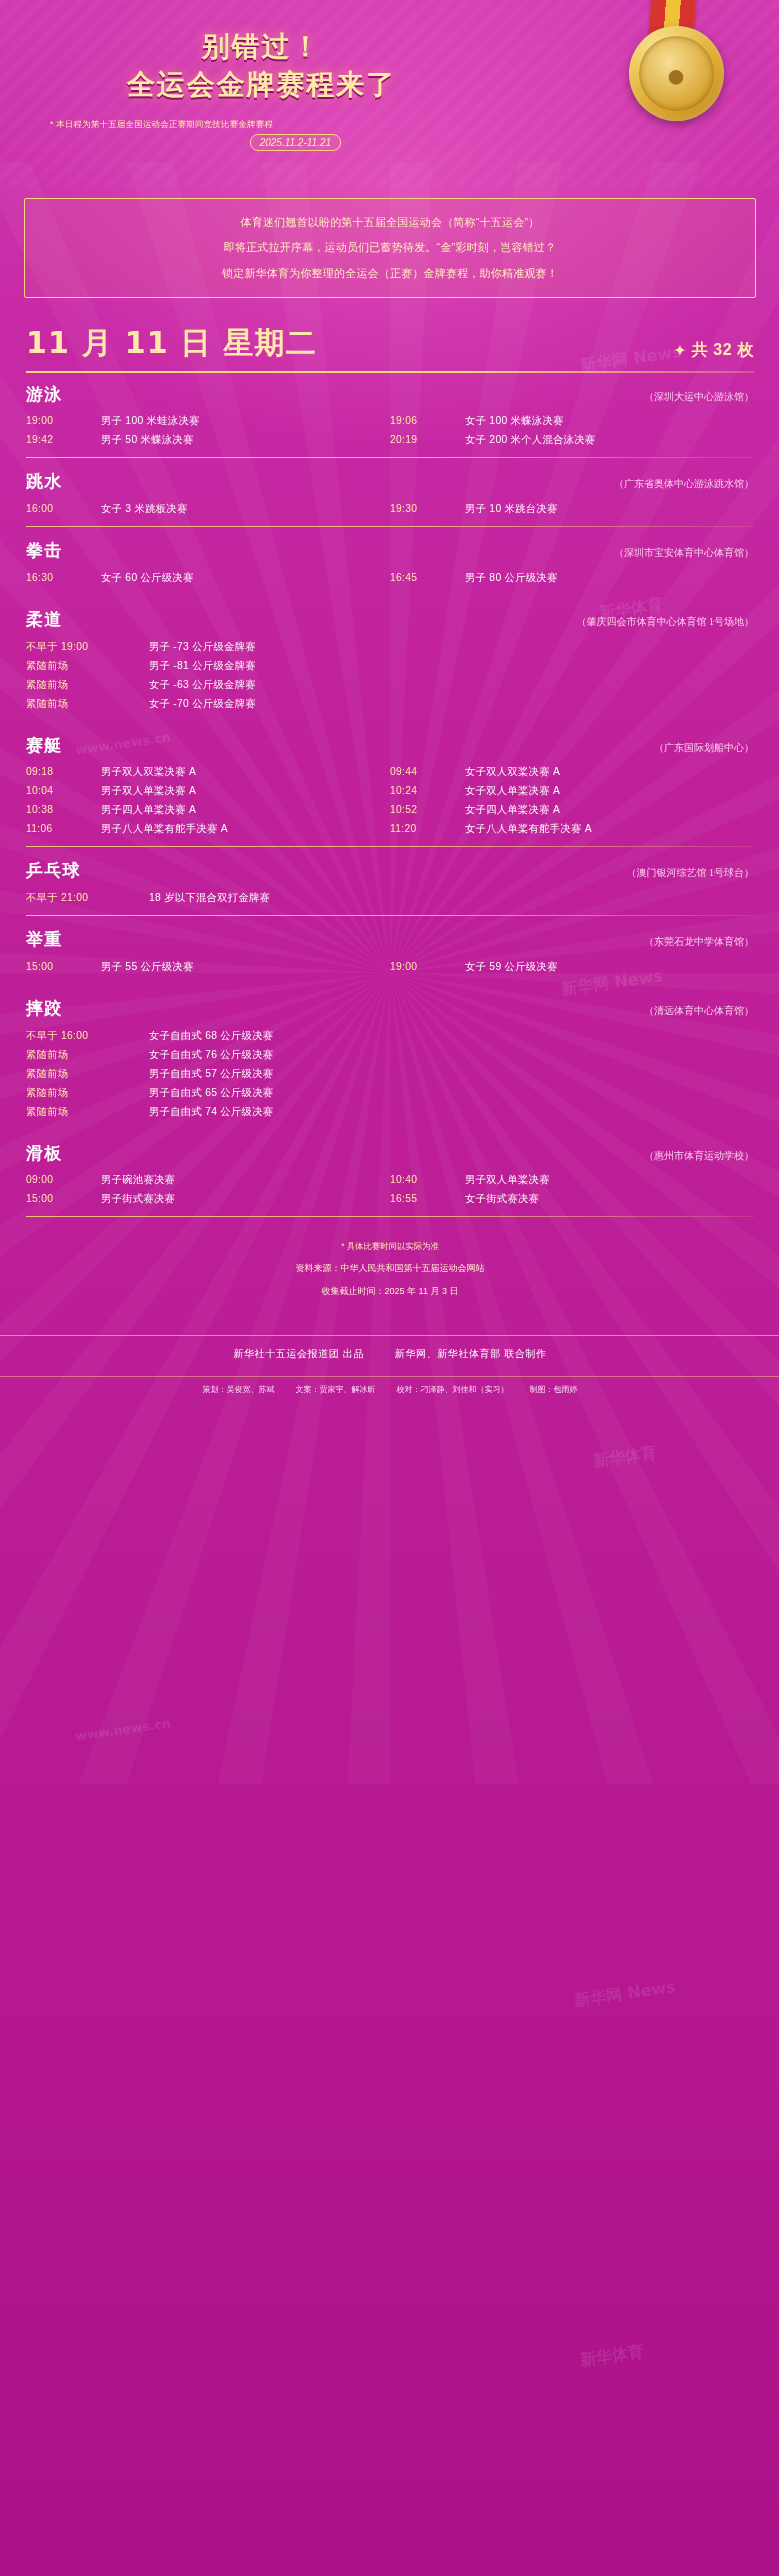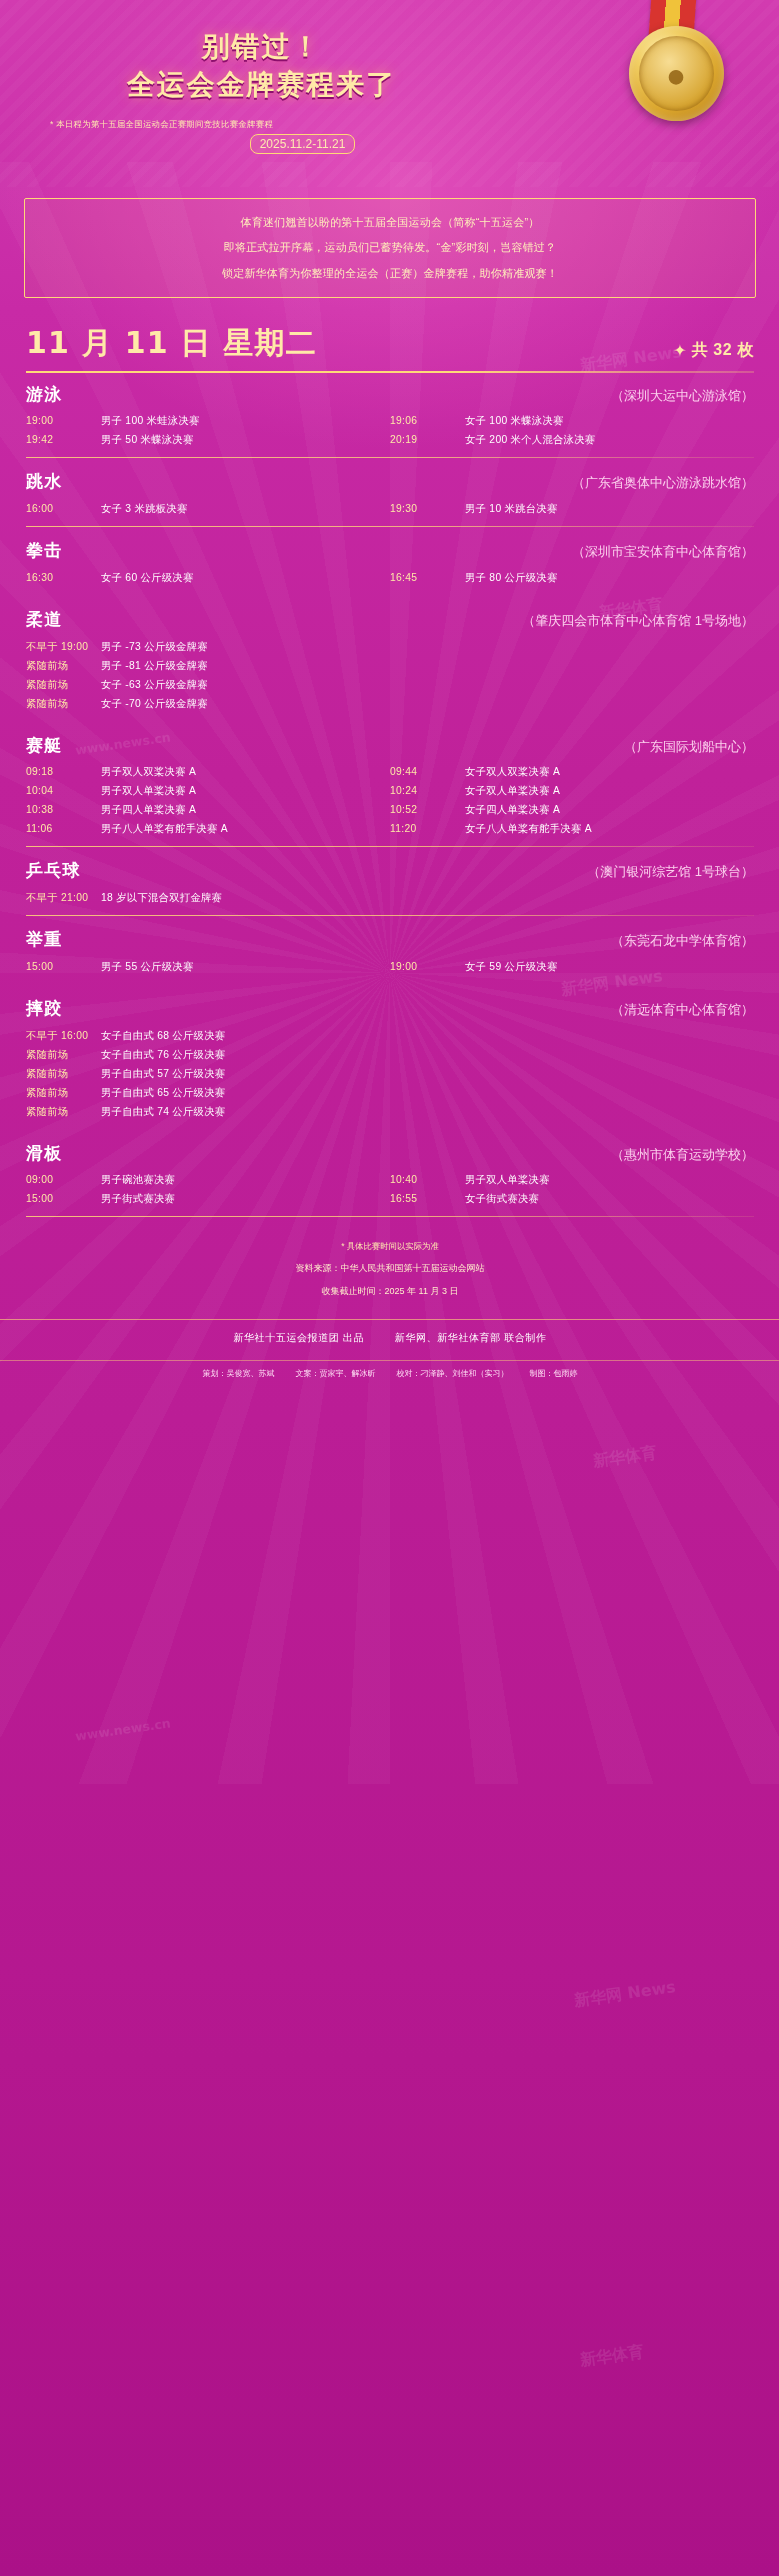--- a/index.html
+++ b/index.html
@@ -49,22 +49,23 @@
   }
   .title1 { font-size:28px; line-height:36px; }
   .title2 { font-size:28px; line-height:39px; }
   .subnote {
     position:absolute; left:50px; top:119px; width:437px;
     color:#ffe9b0; font-size:8.4px; letter-spacing:0.3px;
   }
   .datepill {
     position:absolute; left:250px; top:134px;
     border:0.6px solid #ffd978; border-radius:8px;
-    color:#ffe9b0; font-size:12px; padding:1.9px 8.7px;
+    color:#ffe9b0; font-size:10px; padding:1.9px 8.7px;
     background:rgba(255,220,130,0.10);
+    font-style:italic;
   }
   
   .medal { position:absolute; right:36px; top:-6.2px; width:143px; height:156px; }
   .ribbon {
     position:absolute; left:49px; top:0; width:45px; height:44px;
     background:linear-gradient(90deg,#d8342f 0 33%, #f0c23a 33% 66%, #d8342f 66% 100%);
     transform:skewX(-4deg);
     box-shadow:0 1.2px 3.7px rgba(0,0,0,.25);
   }
   .medal-disc {
@@ -122,41 +123,41 @@
     background:linear-gradient(90deg,#ffd978 0%, #ffd978 60%, rgba(255,217,120,.25) 100%);
   }
 
   
   .sport { padding:10px 26px 2.5px 26px; }
   .sport-head { display:flex; align-items:baseline; gap:6.2px; margin-bottom:6.2px;justify-content:space-between; }
   .sport-name {
     font-family:"DejaVu Sans", sans-serif;
     font-size:17px; font-weight:bold; color:#ffffff; letter-spacing:1.2px;
   }
-  .venue { font-size:13px; color:#ffd9f2; opacity:.95; }
+  .venue { font-size:10px; color:#ffd9f2; opacity:.95;font-family:Liberation Serif, serif; }
   .rows { }
   .row { display:flex; padding:2.5px 0; }
   .cell { display:flex; align-items:baseline; width:50%; }
-  .cell.full { width:100%; }
+  .cell.full { width:100%;gap:48px; }
   .time {
     color:#ffe9a8; font-size:10.3px; min-width:75px; letter-spacing:0.3px;
     white-space:nowrap;
   }
   .time.wide { min-width:75px; }
   .event { color:#ffffff; font-size:10.3px; letter-spacing:0.3px; }
   .sport-sep {
     height:0.6px; margin:7.5px 0 0 0;
     background:linear-gradient(90deg, rgba(255,217,120,.85) 0%, rgba(255,217,120,.75) 55%, rgba(255,217,120,.12) 100%);
   }
 
   
   .footnote { text-align:center; color:#ffe9b0; font-size:8.4px; padding:21px 0 5px 0; }
   .srcline { text-align:center; color:#ffeecc; font-size:9px; padding:5px 0; }
   .footbar {
-    margin-top:16px; padding:11.2px 0 6.2px 0;
+    margin-top:32px; padding:11.2px 0 6.2px 0;
     border-top:0.6px solid rgba(255,217,120,.6);
     text-align:center;
   }
   .footbar .line1 { color:#ffffff; font-size:10px; letter-spacing:0.6px; }
   .footbar .line1 span { margin:0 13.7px; }
   .credits {
     margin-top:8.7px; padding:7.5px 0 16px 0;
     border-top:0.6px solid rgba(255,217,120,.45);
     display:flex; justify-content:center; gap:21px;
     color:#ffdff5; font-size:8px;

